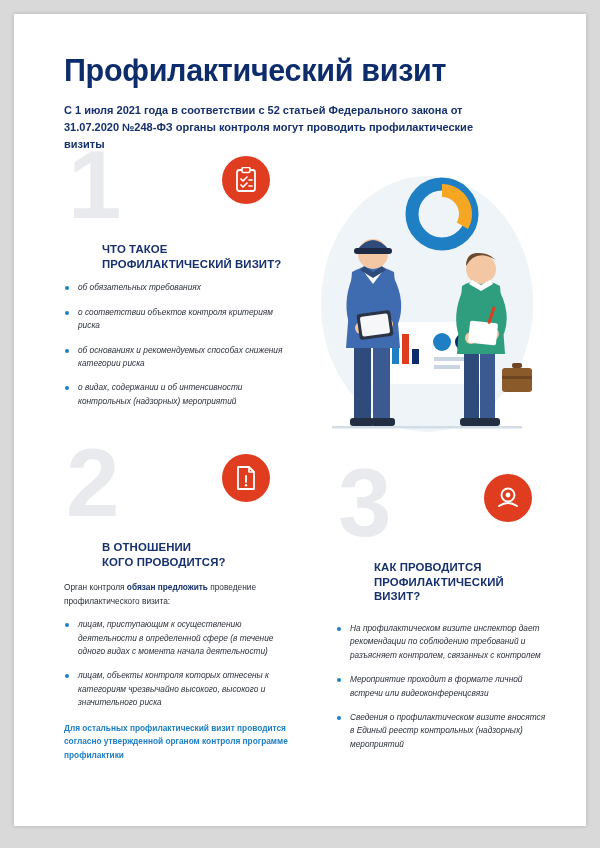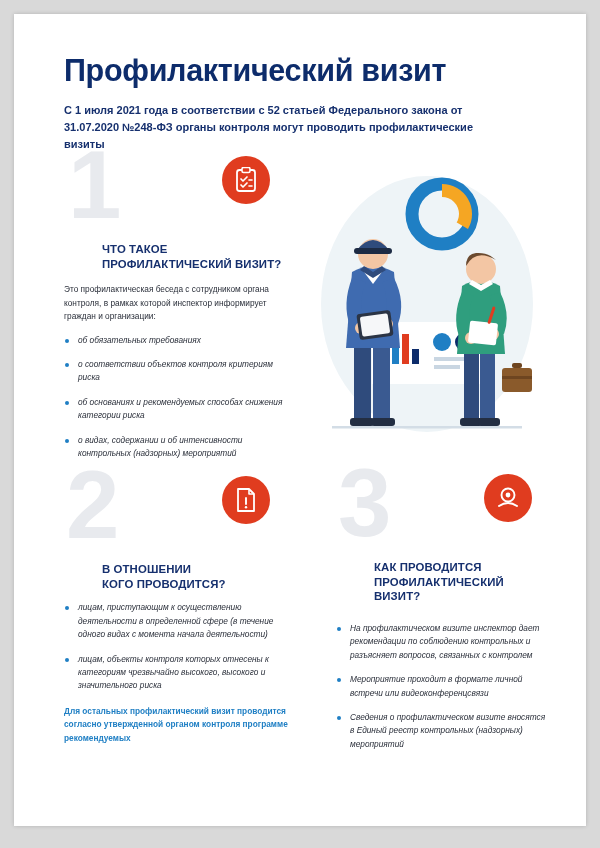--- a/index.html
+++ b/index.html
@@ -128,21 +128,21 @@
     color: #1f7fc4;
     line-height: 1.62;
   }
 
   
   #sec1 { left: 0; top: 98px; width: 232px; }
   #sec1 .bignum { left: 4px; top: -6px; }
   #sec1 .circle-icon { left: 158px; top: 4px; }
   #sec1 .sec-head { margin-top: 90px; }
 
-  #sec2 { left: 0; top: 412px; width: 232px; }
+  #sec2 { left: 0; top: 390px; width: 232px; }
   #sec2 .bignum { left: 2px; top: 0; }
   #sec2 .circle-icon { left: 158px; top: 10px; }
   #sec2 .sec-head { margin-top: 96px; }
 
   #sec3 { left: 272px; top: 410px; width: 210px; }
   #sec3 .bignum { left: 2px; top: 0; }
   #sec3 .circle-icon { left: 148px; top: 10px; }
   #sec3 .sec-head { margin-top: 96px; }
 
   
@@ -243,21 +243,20 @@
           <path d="M7 12 l2 2 l4 -4" fill="none" stroke="#ffffff" stroke-width="1.7" stroke-linecap="round" stroke-linejoin="round"></path>
           <path d="M7 18 l2 2 l4 -4" fill="none" stroke="#ffffff" stroke-width="1.7" stroke-linecap="round" stroke-linejoin="round"></path>
           <line x1="15" y1="13" x2="18" y2="13" stroke="#ffffff" stroke-width="1.6" stroke-linecap="round"></line>
           <line x1="15" y1="19" x2="18" y2="19" stroke="#ffffff" stroke-width="1.6" stroke-linecap="round"></line>
         </svg>
       </div>
       <div class="sec-head">
         <div>ЧТО ТАКОЕ</div>
         <div>ПРОФИЛАКТИЧЕСКИЙ ВИЗИТ?</div>
       </div>
-      <div class="sec-intro">Это профилактическая беседа с сотрудником органа контроля, в рамках которой инспектор информирует граждан и организации:</div>
       <ul class="bullets">
         <li>об обязательных требованиях</li>
         <li>о соответствии объектов контроля критериям риска</li>
         <li>об основаниях и рекомендуемых способах снижения категории риска</li>
         <li>о видах, содержании и об интенсивности контрольных (надзорных) мероприятий</li>
       </ul>
     </div>
 
     <div class="section" id="sec2">
       <div class="bignum">2</div>
@@ -266,41 +265,44 @@
           <path d="M4 2 h11 l5 5 v17 h-16 z" fill="none" stroke="#ffffff" stroke-width="1.8" stroke-linejoin="round"></path>
           <path d="M15 2 v5 h5" fill="none" stroke="#ffffff" stroke-width="1.6" stroke-linejoin="round"></path>
           <line x1="12" y1="11" x2="12" y2="17" stroke="#ffffff" stroke-width="1.9" stroke-linecap="round"></line>
           <circle cx="12" cy="20.3" r="1.2" fill="#ffffff"></circle>
         </svg>
       </div>
       <div class="sec-head">
         <div>В ОТНОШЕНИИ</div>
         <div>КОГО ПРОВОДИТСЯ?</div>
       </div>
+      <div class="sec-intro">
+        <span>Орган контроля </span><span class="strongblue">обязан предложить</span><span> проведение профилактического визита:</span>
+      </div>
       <ul class="bullets">
         <li>лицам, приступающим к осуществлению деятельности в определенной сфере (в течение одного видах с момента начала деятельности)</li>
         <li>лицам, объекты контроля которых отнесены к категориям чрезвычайно высокого, высокого и значительного риска</li>
       </ul>
-      <div class="note">Для остальных профилактический визит проводится согласно утвержденной органом контроля программе рекомендуемых</div>
+      <div class="note">Для остальных профилактический визит проводится согласно утвержденной органом контроля программе профилактики</div>
     </div>
 
     <div class="section" id="sec3">
       <div class="bignum">3</div>
       <div class="circle-icon">
         <svg width="26" height="24" viewBox="0 0 26 24">
           <circle cx="13" cy="9" r="6.5" fill="none" stroke="#ffffff" stroke-width="1.9"></circle>
           <circle cx="13" cy="9" r="2.4" fill="#ffffff"></circle>
           <path d="M4 20 q9 -6 18 0" fill="none" stroke="#ffffff" stroke-width="2" stroke-linecap="round"></path>
         </svg>
       </div>
       <div class="sec-head">
         <div>КАК ПРОВОДИТСЯ</div>
         <div>ПРОФИЛАКТИЧЕСКИЙ ВИЗИТ?</div>
       </div>
       <ul class="bullets" style="margin-top:18px;">
-        <li>На профилактическом визите инспектор дает рекомендации по соблюдению контрольных и разъясняет вопросов, связанных с контролем</li>
+        <li>На профилактическом визите инспектор дает рекомендации по соблюдению требований и разъясняет контролем, связанных с контролем</li>
         <li>Мероприятие проходит в формате личной встречи или видеоконференцсвязи</li>
         <li>Сведения о профилактическом визите вносятся в Единый реестр контрольных (надзорных) мероприятий</li>
       </ul>
     </div>
 
   </div>
 </div>
 
 </body></html>

